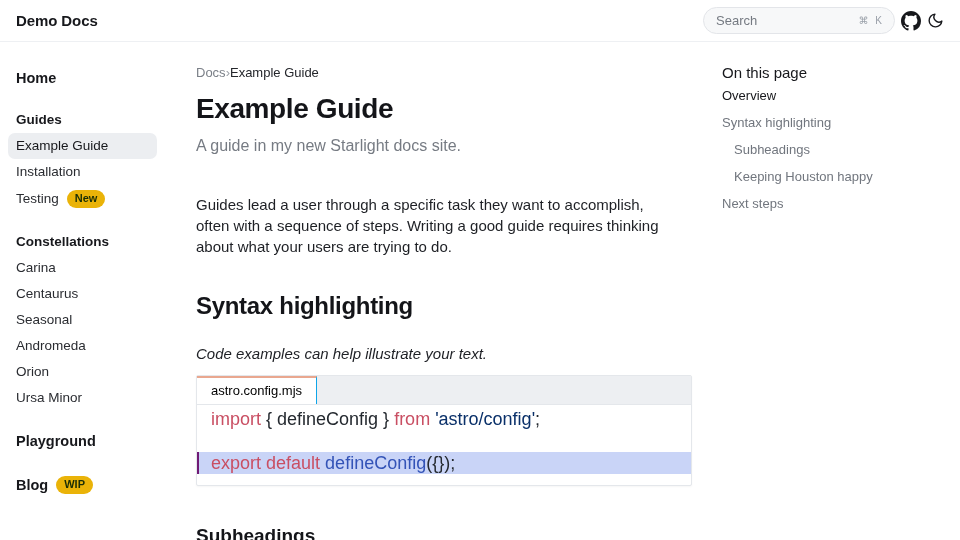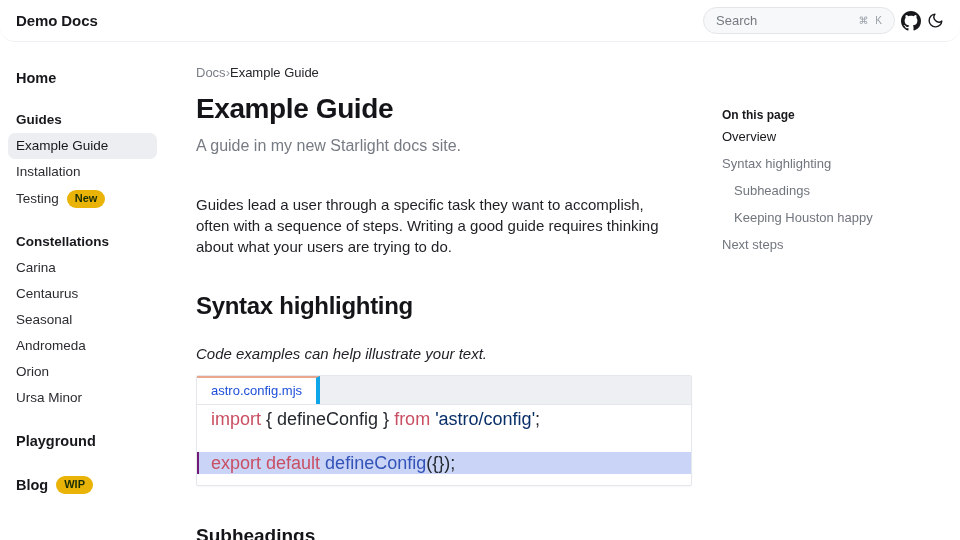--- a/index.html
+++ b/index.html
@@ -11,21 +11,20 @@
     font-size: 14px;
   }
   
   .header {
     height: 42px;
     border-bottom: 1px solid #eef0f3;
     display: flex;
     align-items: center;
     justify-content: space-between;
     padding: 0 16px 0 16px;
-    border-radius: 15px;
   }
   .site-title { font-weight: 700; font-size: 15px; letter-spacing: -0.1px; }
   .header-right { display: flex; align-items: center; gap: 6px; }
   .search-pill {
     width: 192px; height: 27px;
     background: #f7f8f9;
     border: 1px solid #e3e5e9;
     border-radius: 14px;
     display: flex; align-items: center;
     padding: 0 10px 0 12px;
@@ -79,35 +78,35 @@
     width: 496px;
     border: 1px solid #e4e7eb;
     border-radius: 2px;
     background: #fff;
     box-shadow: 0 1px 2px rgba(0,0,0,0.04);
   }
   .code-tabs { display: flex; background: #edeff2; border-bottom: 1px solid #e4e7eb; height: 29px; }
   .code-tab {
     background: #ffffff;
     border-top: 2px solid #e9a78f;
-    border-right: 4px solid #0ea5e9;
+    border-right: 1px solid #0ea5e9;
     padding: 0 14px;
     font-size: 13px;
     line-height: 26px;
-    color: #1d4ed8;
+    color: #000000;
     cursor: pointer;
   }
   .code-body { padding: 3px 0 11px 0; font-family: Liberation Sans, sans-serif; font-size: 18px; }
   .code-line { line-height: 22px; height: 22px; padding: 0 14px; white-space: pre; }
   .code-line.hl { background: #c9d4f7; border-left: 2px solid #701a75; padding-left: 12px; }
   
   h3.sub-heading { margin-top: 39px; font-size: 19px; font-weight: 700; color: #141519; }
   
   .toc { margin-left: 30px; padding-top: 22px; width: 222px; flex: none; }
-  .toc-title { font-weight: 700; font-size: 12px; color: #17181c; margin-top: 44px; }
+  .toc-title { font-weight: 400; font-size: 15px; color: #17181c; }
   .toc-item { font-size: 13px; color: #71767e; padding: 4px 0; margin-top: 3px; cursor: pointer; line-height: 16px; }
   .toc-item.active { color: #17181c; }
   .toc-depth-1 { padding-left: 12px; }
   svg { display: block; }
 </style>
 </head>
 <body>
 
 <header class="header">
   <div class="site-title">Demo Docs</div>

